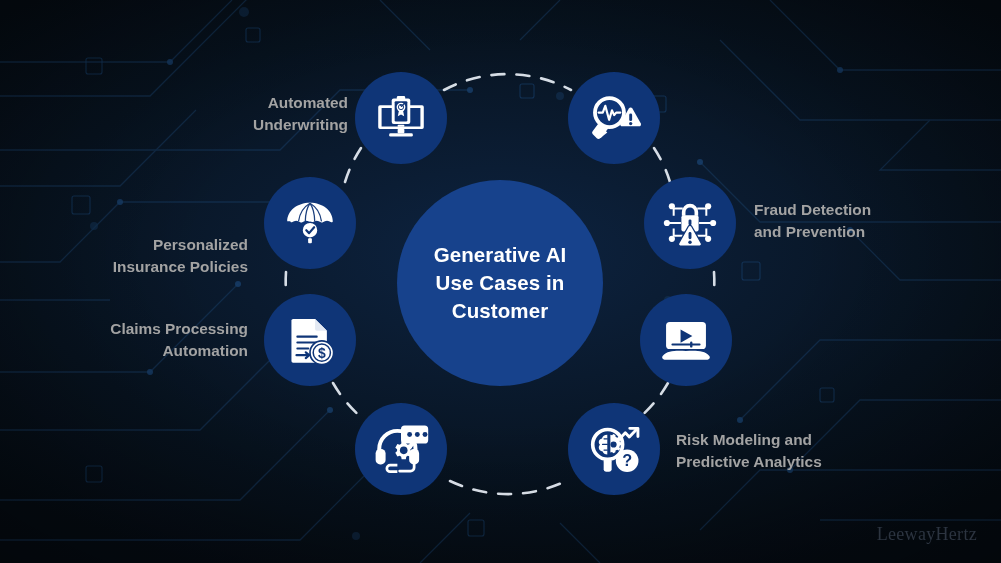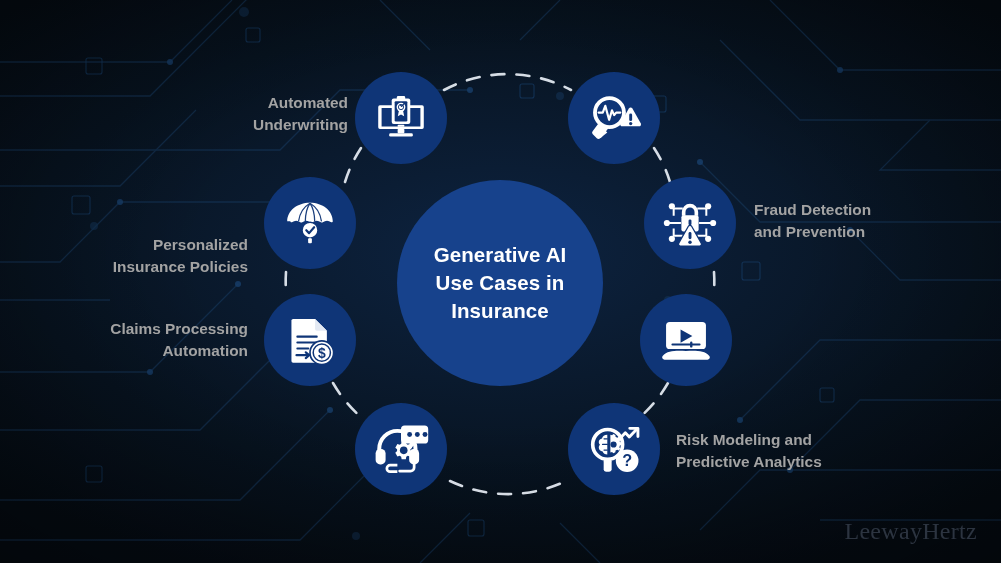--- a/index.html
+++ b/index.html
@@ -63,21 +63,21 @@
     white-space:pre-line;
     font-weight:bold;
   }
   .label.right { text-align:left; }
   .label.left  { text-align:right; }
   
   .watermark {
     position:absolute;
     right:24px; bottom:18px;
     font-family:"Liberation Serif", serif;
-    font-size:24px;
+    font-size:18px;
     color:#2c3440;
     letter-spacing:.3px;
   }
 </style>
 </head>
 <body>
 
 <div id="stage">
 
   <div class="bg-base"></div>
@@ -167,21 +167,21 @@
       <path d="M714 272 A 135 135 0 0 1 714 291"></path>
       <path d="M333 383 A 135 135 0 0 0 362 418"></path>
       <path d="M668 383 A 135 135 0 0 1 639 418"></path>
       <path d="M450 481 A 135 135 0 0 0 566 481"></path>
     </g>
   </svg>
 
   <div class="node center">
     <div class="center-text">Generative AI
 Use Cases in
-Insurance</div>
+Customer</div>
   </div>
 
   <div class="node sat" style="left:355px; top:72px;">
     <svg viewBox="0 0 64 64">
       <g fill="#ffffff">
         <path d="M6 18h52v26H6z" opacity="0"></path>
         <path d="M7 17h50a2 2 0 012 2v24a2 2 0 01-2 2H7a2 2 0 01-2-2V19a2 2 0 012-2zm2 3v22h46V20H9z"></path>
         <rect x="28" y="40" width="8" height="2.4" rx="1"></rect>
         <rect x="28" y="45" width="8" height="5" rx="1"></rect>
         <rect x="18" y="50" width="28" height="4" rx="1.6"></rect>

